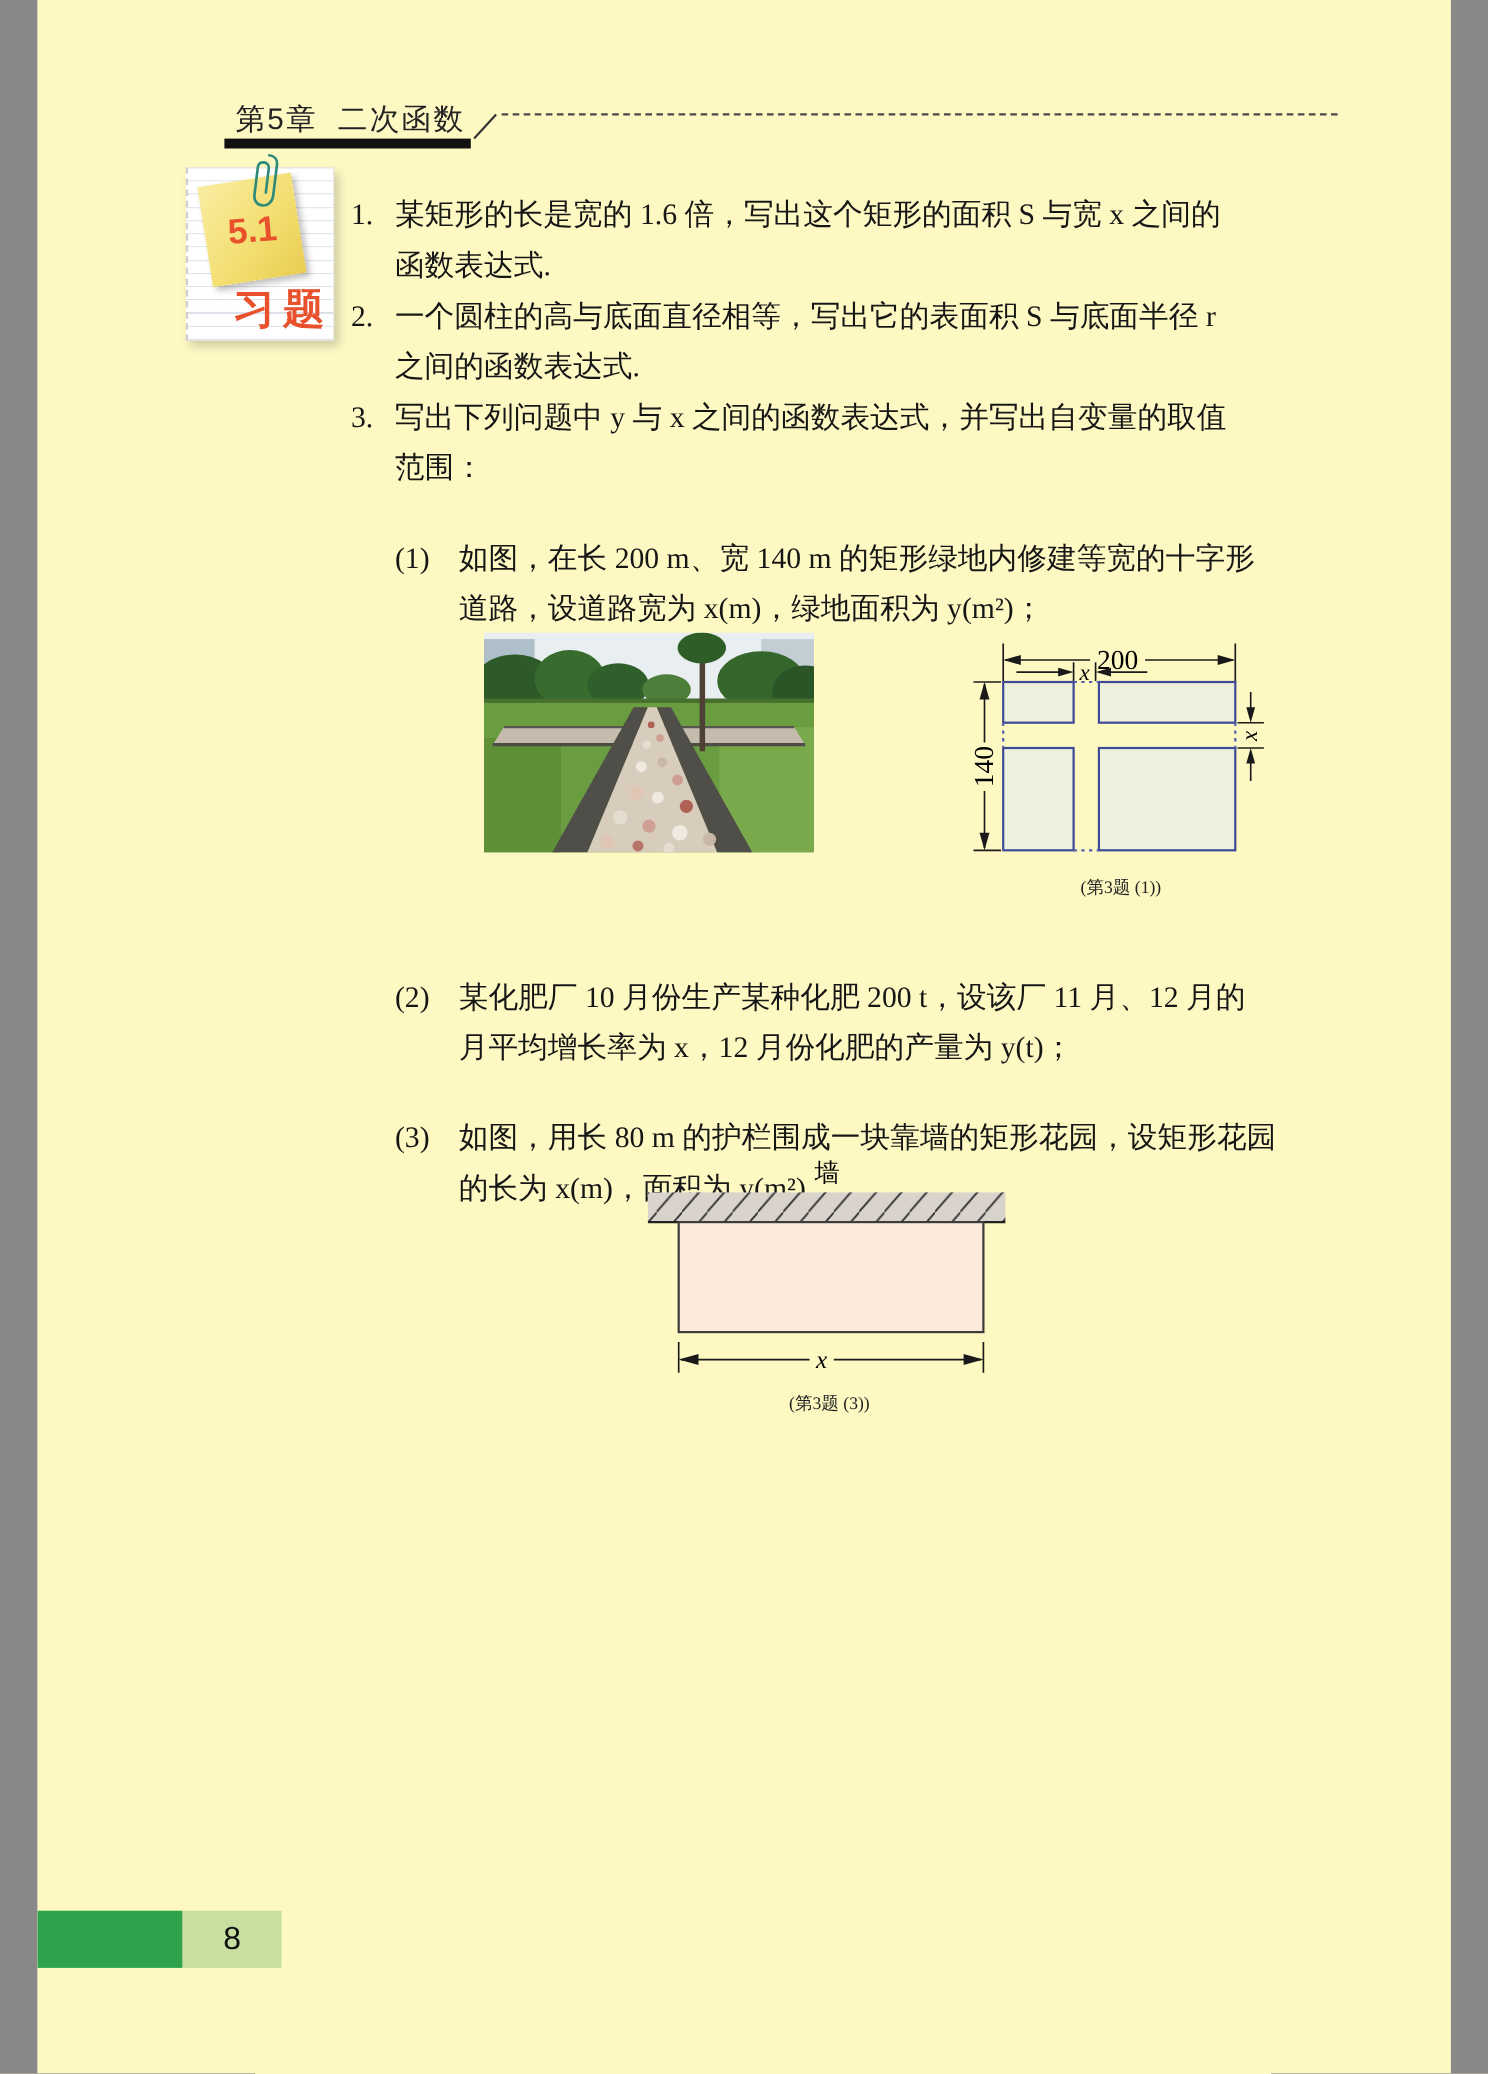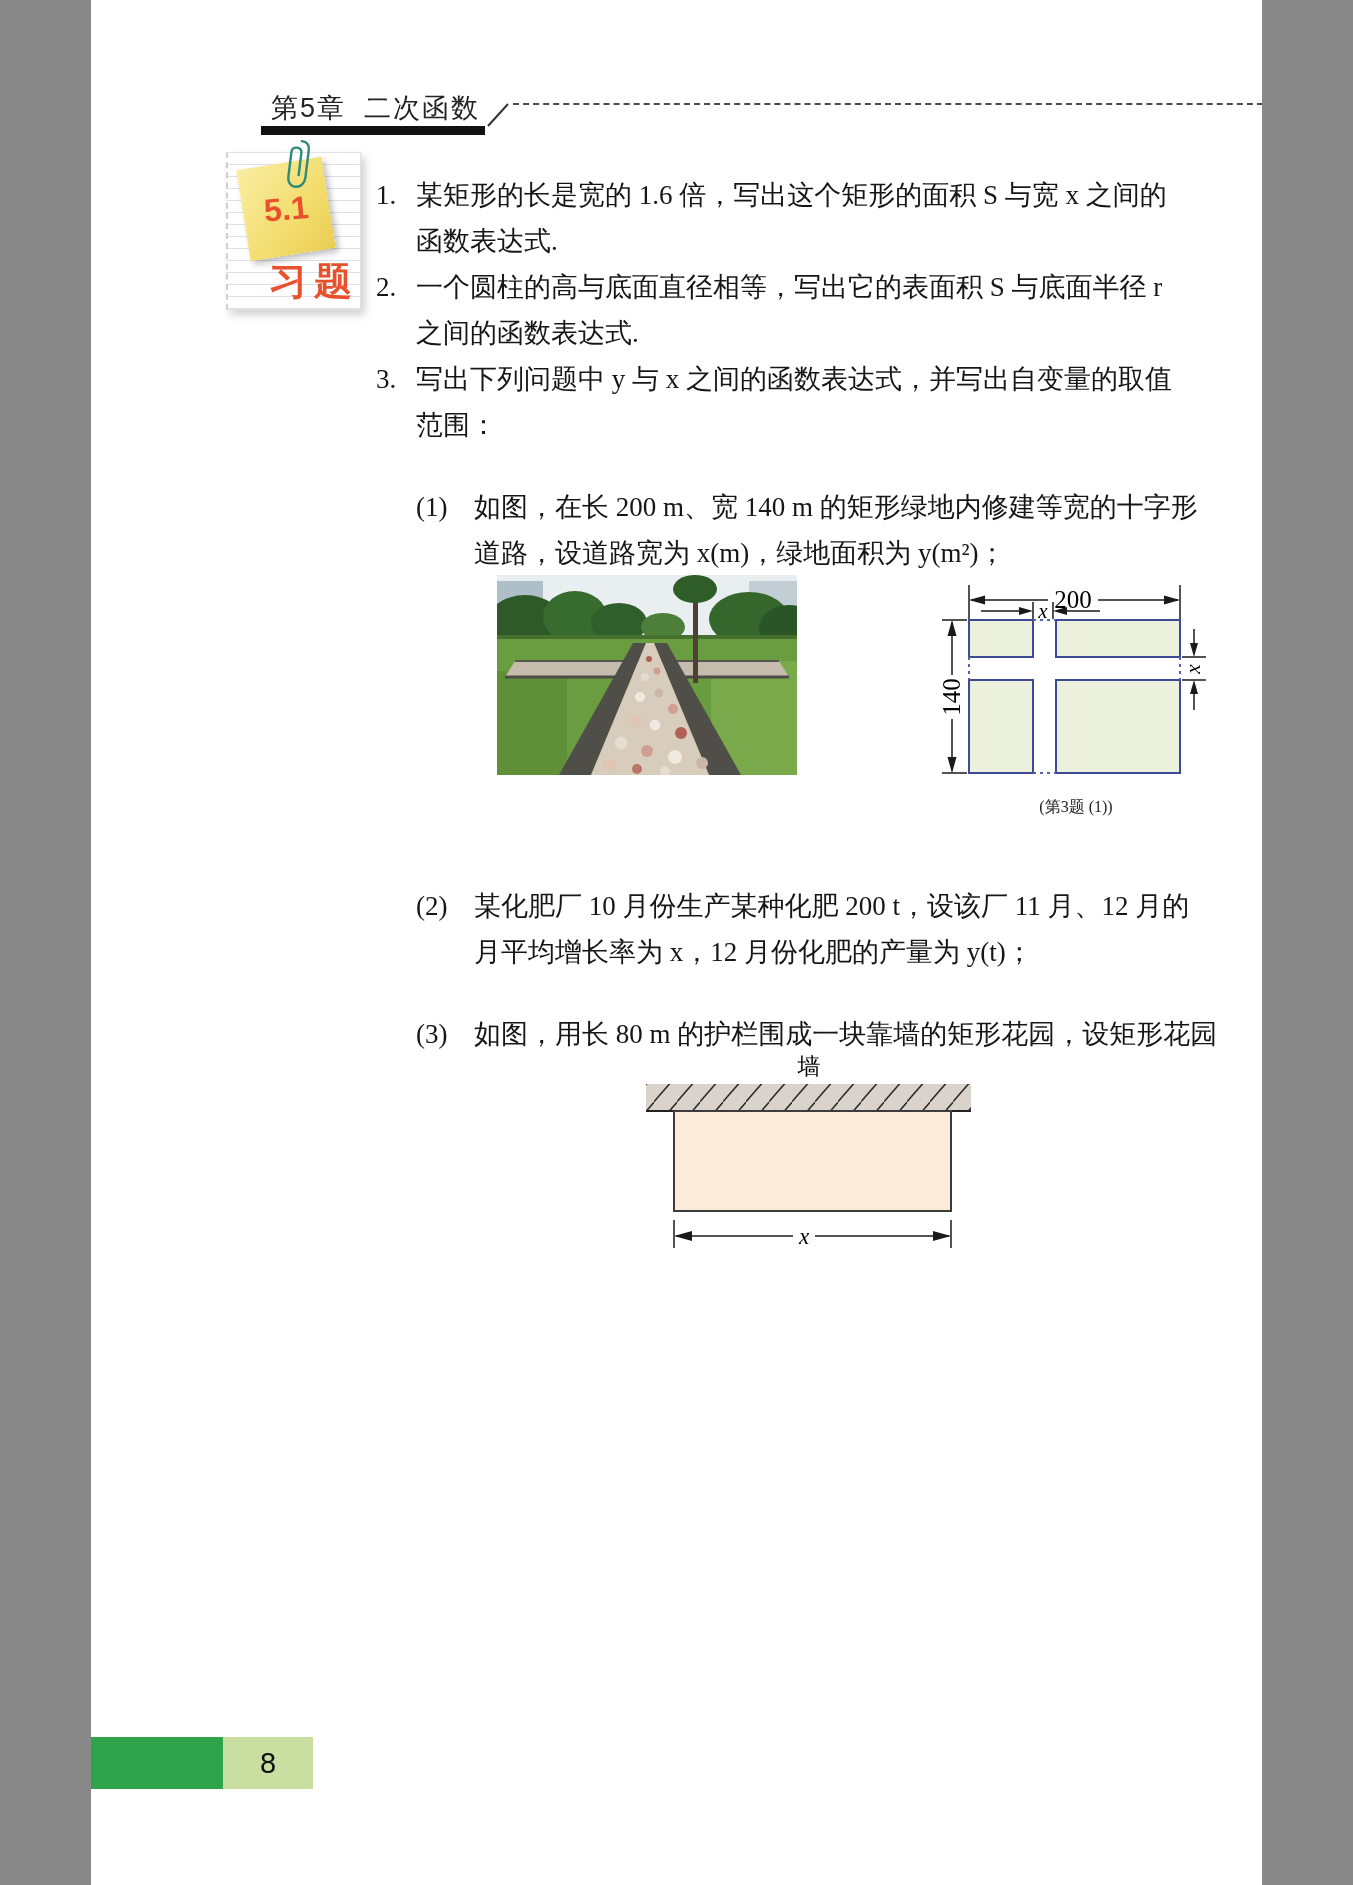--- a/index.html
+++ b/index.html
@@ -1,18 +1,18 @@
 <!DOCTYPE html>
 <html><head>
 <meta charset="utf-8">
 <style>
   html,body { margin:0; padding:0; background:#888; }
   .page {
-    position:relative; width:1171px; height:1885px; margin:0 auto;
-    background:#ffffff; overflow:hidden;
+    position:relative; width:1285px; height:1885px; margin:0 auto;
+    background:#fef9c3; overflow:hidden;
     font-family:"Liberation Serif","DejaVu Serif",serif; color:#1c1c1c;
   }
 
   
   .header-title {
     position:absolute; left:180px; top:90px;
     font-family:"Liberation Sans","DejaVu Sans",sans-serif;
     font-size:27px; color:#232323; letter-spacing:2px; white-space:nowrap;
   }
   .header-title .chap { margin-right:18px; }
@@ -210,20 +210,21 @@
     <polygon points="258,105 254,119 262,119" fill="#1a1a1a"></polygon>
     <text x="258" y="100" text-anchor="middle" font-size="21" font-style="italic" transform="rotate(-90 258 94)">x</text>
   </svg>
 
   <div class="caption" id="caption1">(第3题 (1))</div>
 
   <div class="textblock" id="block2">
     <div class="line sp"><span class="spnum">(2)</span><span>某化肥厂 10 月份生产某种化肥 200 t，设该厂 11 月、12 月的</span></div>
     <div class="line cont2">月平均增长率为 x，12 月份化肥的产量为 y(t)；</div>
     <div class="line sp"><span class="spnum">(3)</span><span>如图，用长 80 m 的护栏围成一块靠墙的矩形花园，设矩形花园</span></div>
+    <div class="line cont2">的长为 x(m)，面积为 y(m²).</div>
   </div>
 
   <svg class="diag3" width="360" height="212" viewBox="0 0 360 212">
     <defs>
       <pattern id="hatch" width="23" height="27" patternUnits="userSpaceOnUse">
         <line x1="-2" y1="29" x2="25" y2="-2" stroke="#2b2b2b" stroke-width="1.6"></line>
       </pattern>
     </defs>
     <text x="178" y="26" text-anchor="middle" font-size="23">墙</text>
     <g>
@@ -236,19 +237,20 @@
       <line x1="43" y1="172" x2="43" y2="200"></line>
       <line x1="320" y1="172" x2="320" y2="200"></line>
       <line x1="45" y1="188" x2="162" y2="188"></line>
       <line x1="184" y1="188" x2="318" y2="188"></line>
     </g>
     <polygon points="43,188 61,183 61,193" fill="#1a1a1a"></polygon>
     <polygon points="320,188 302,183 302,193" fill="#1a1a1a"></polygon>
     <text x="173" y="196" text-anchor="middle" font-size="23" font-style="italic">x</text>
   </svg>
 
+  <div class="caption" id="caption3">(第3题 (3))</div>
 
   <div class="footer-dark"></div>
   <div class="footer-light">
     <span class="pg">8</span>
   </div>
 
 </div>
 
 </body></html>

